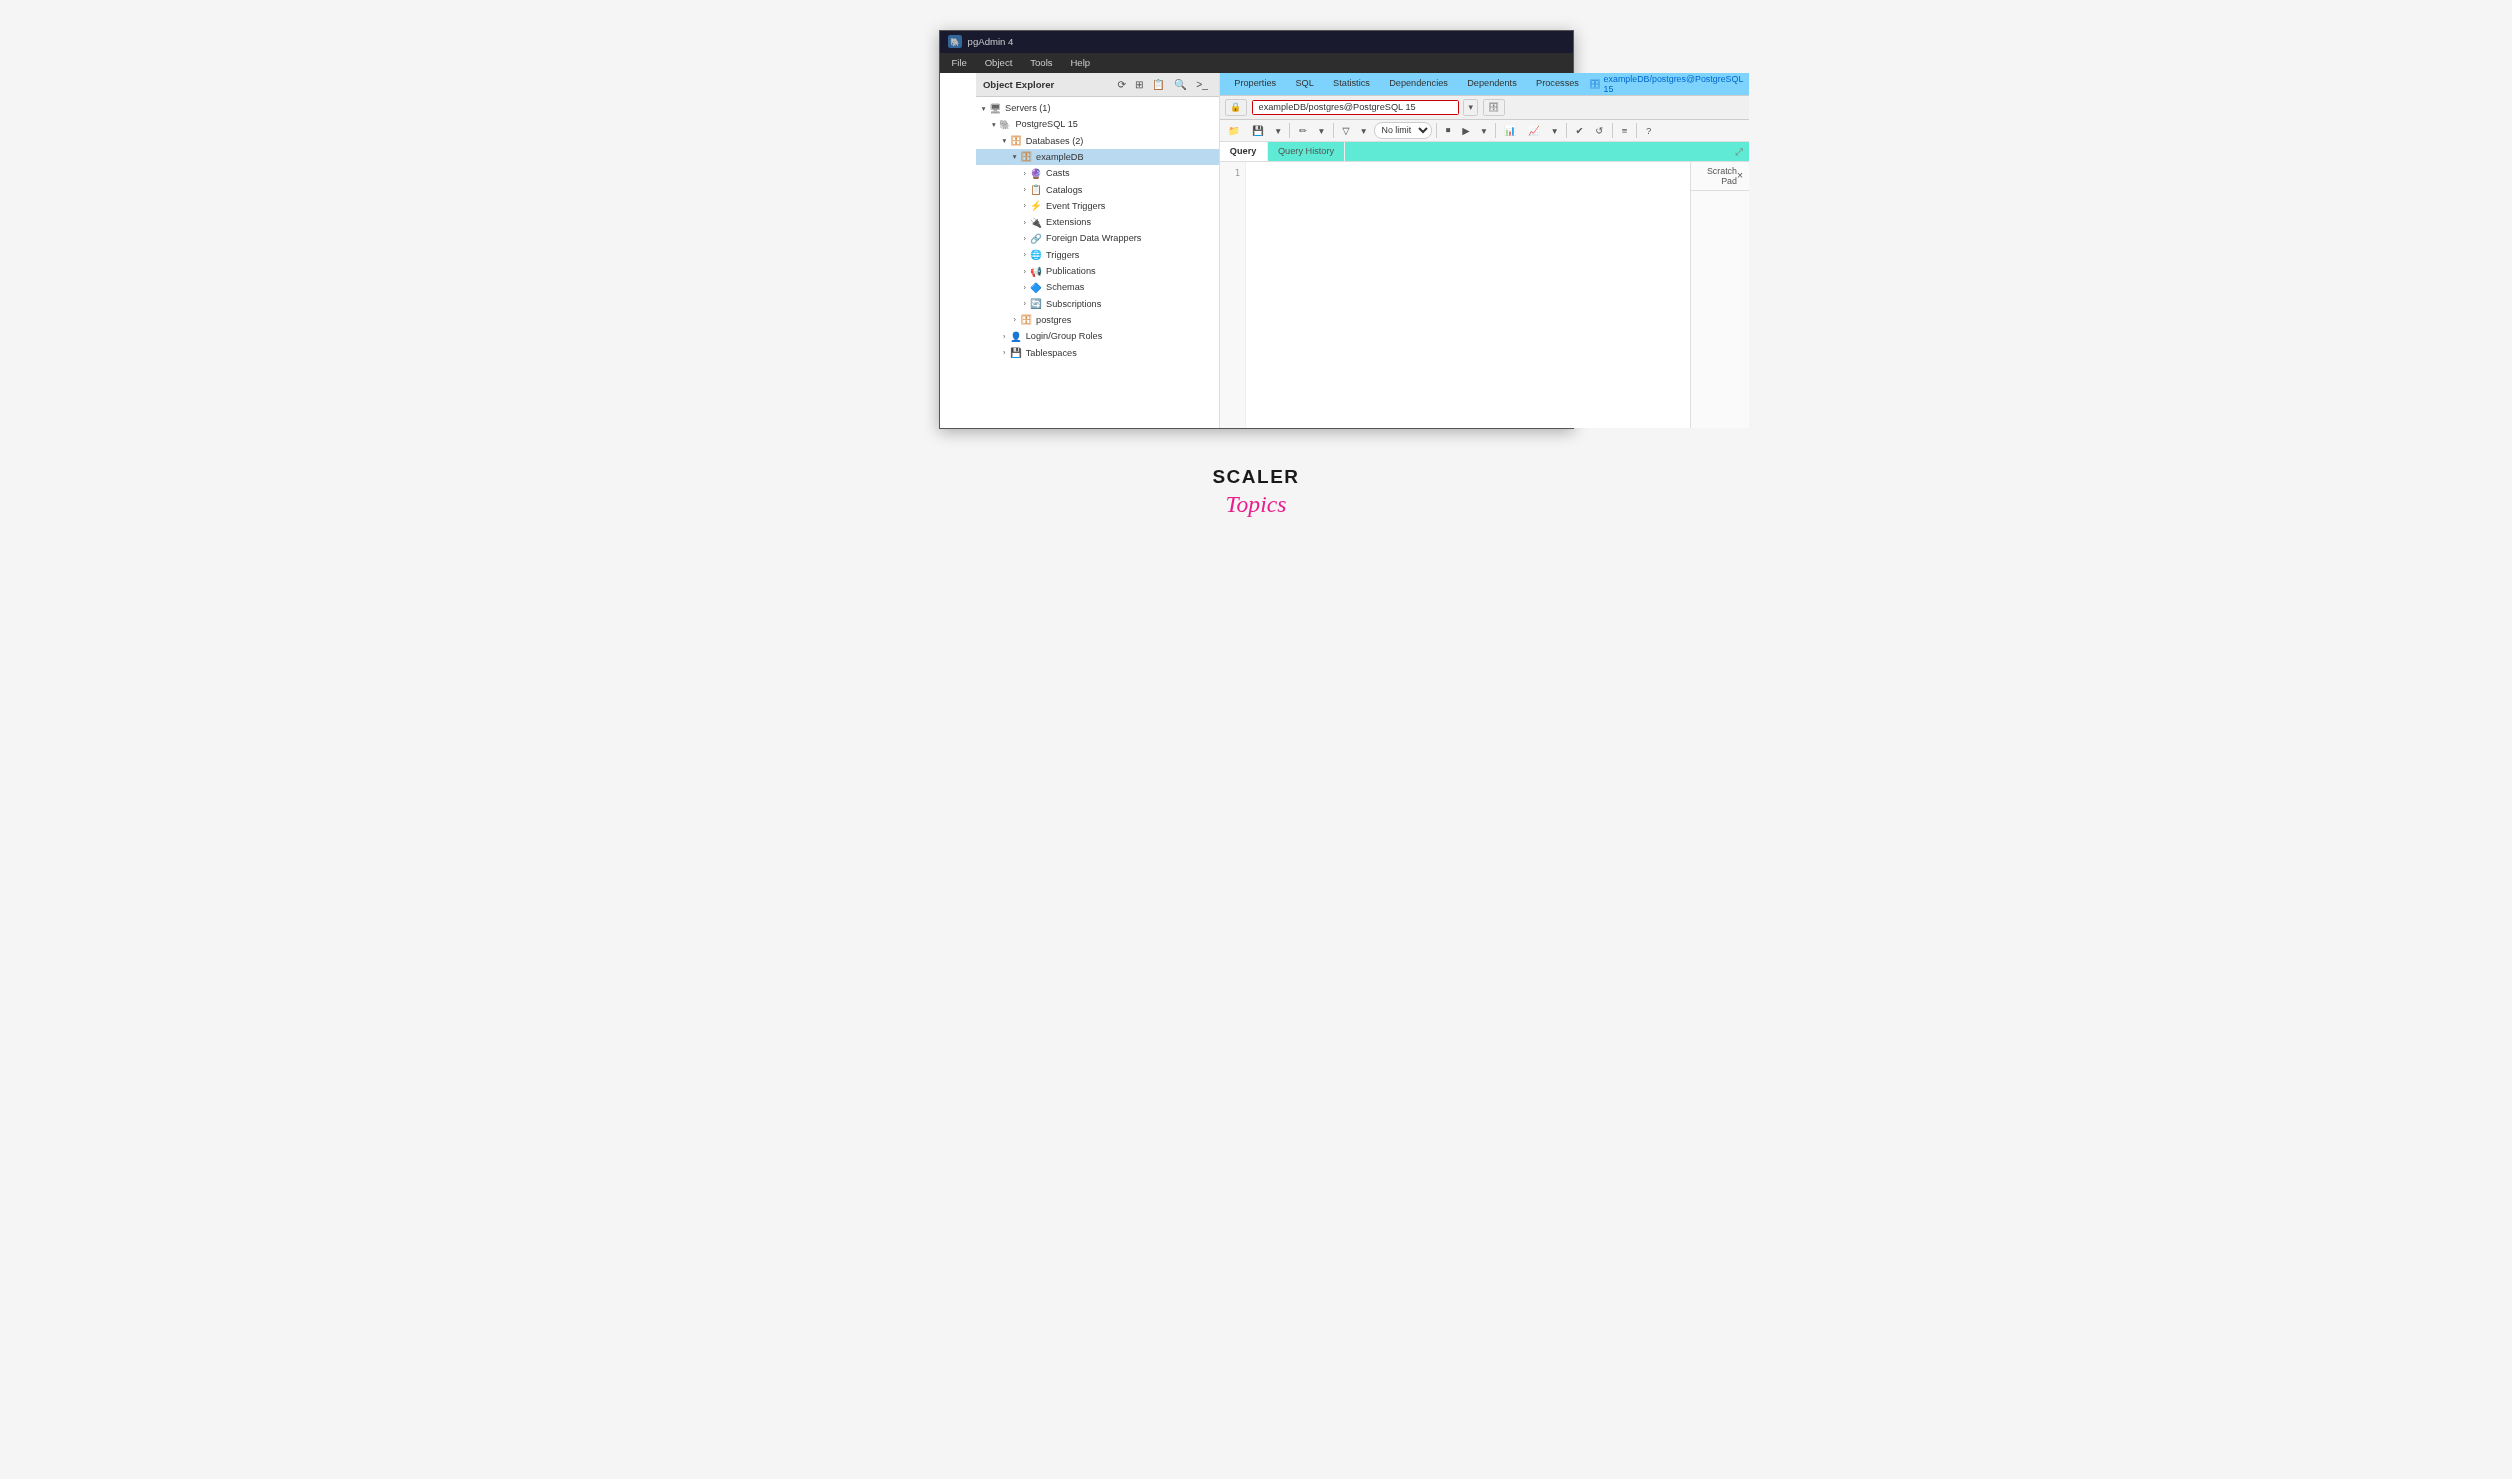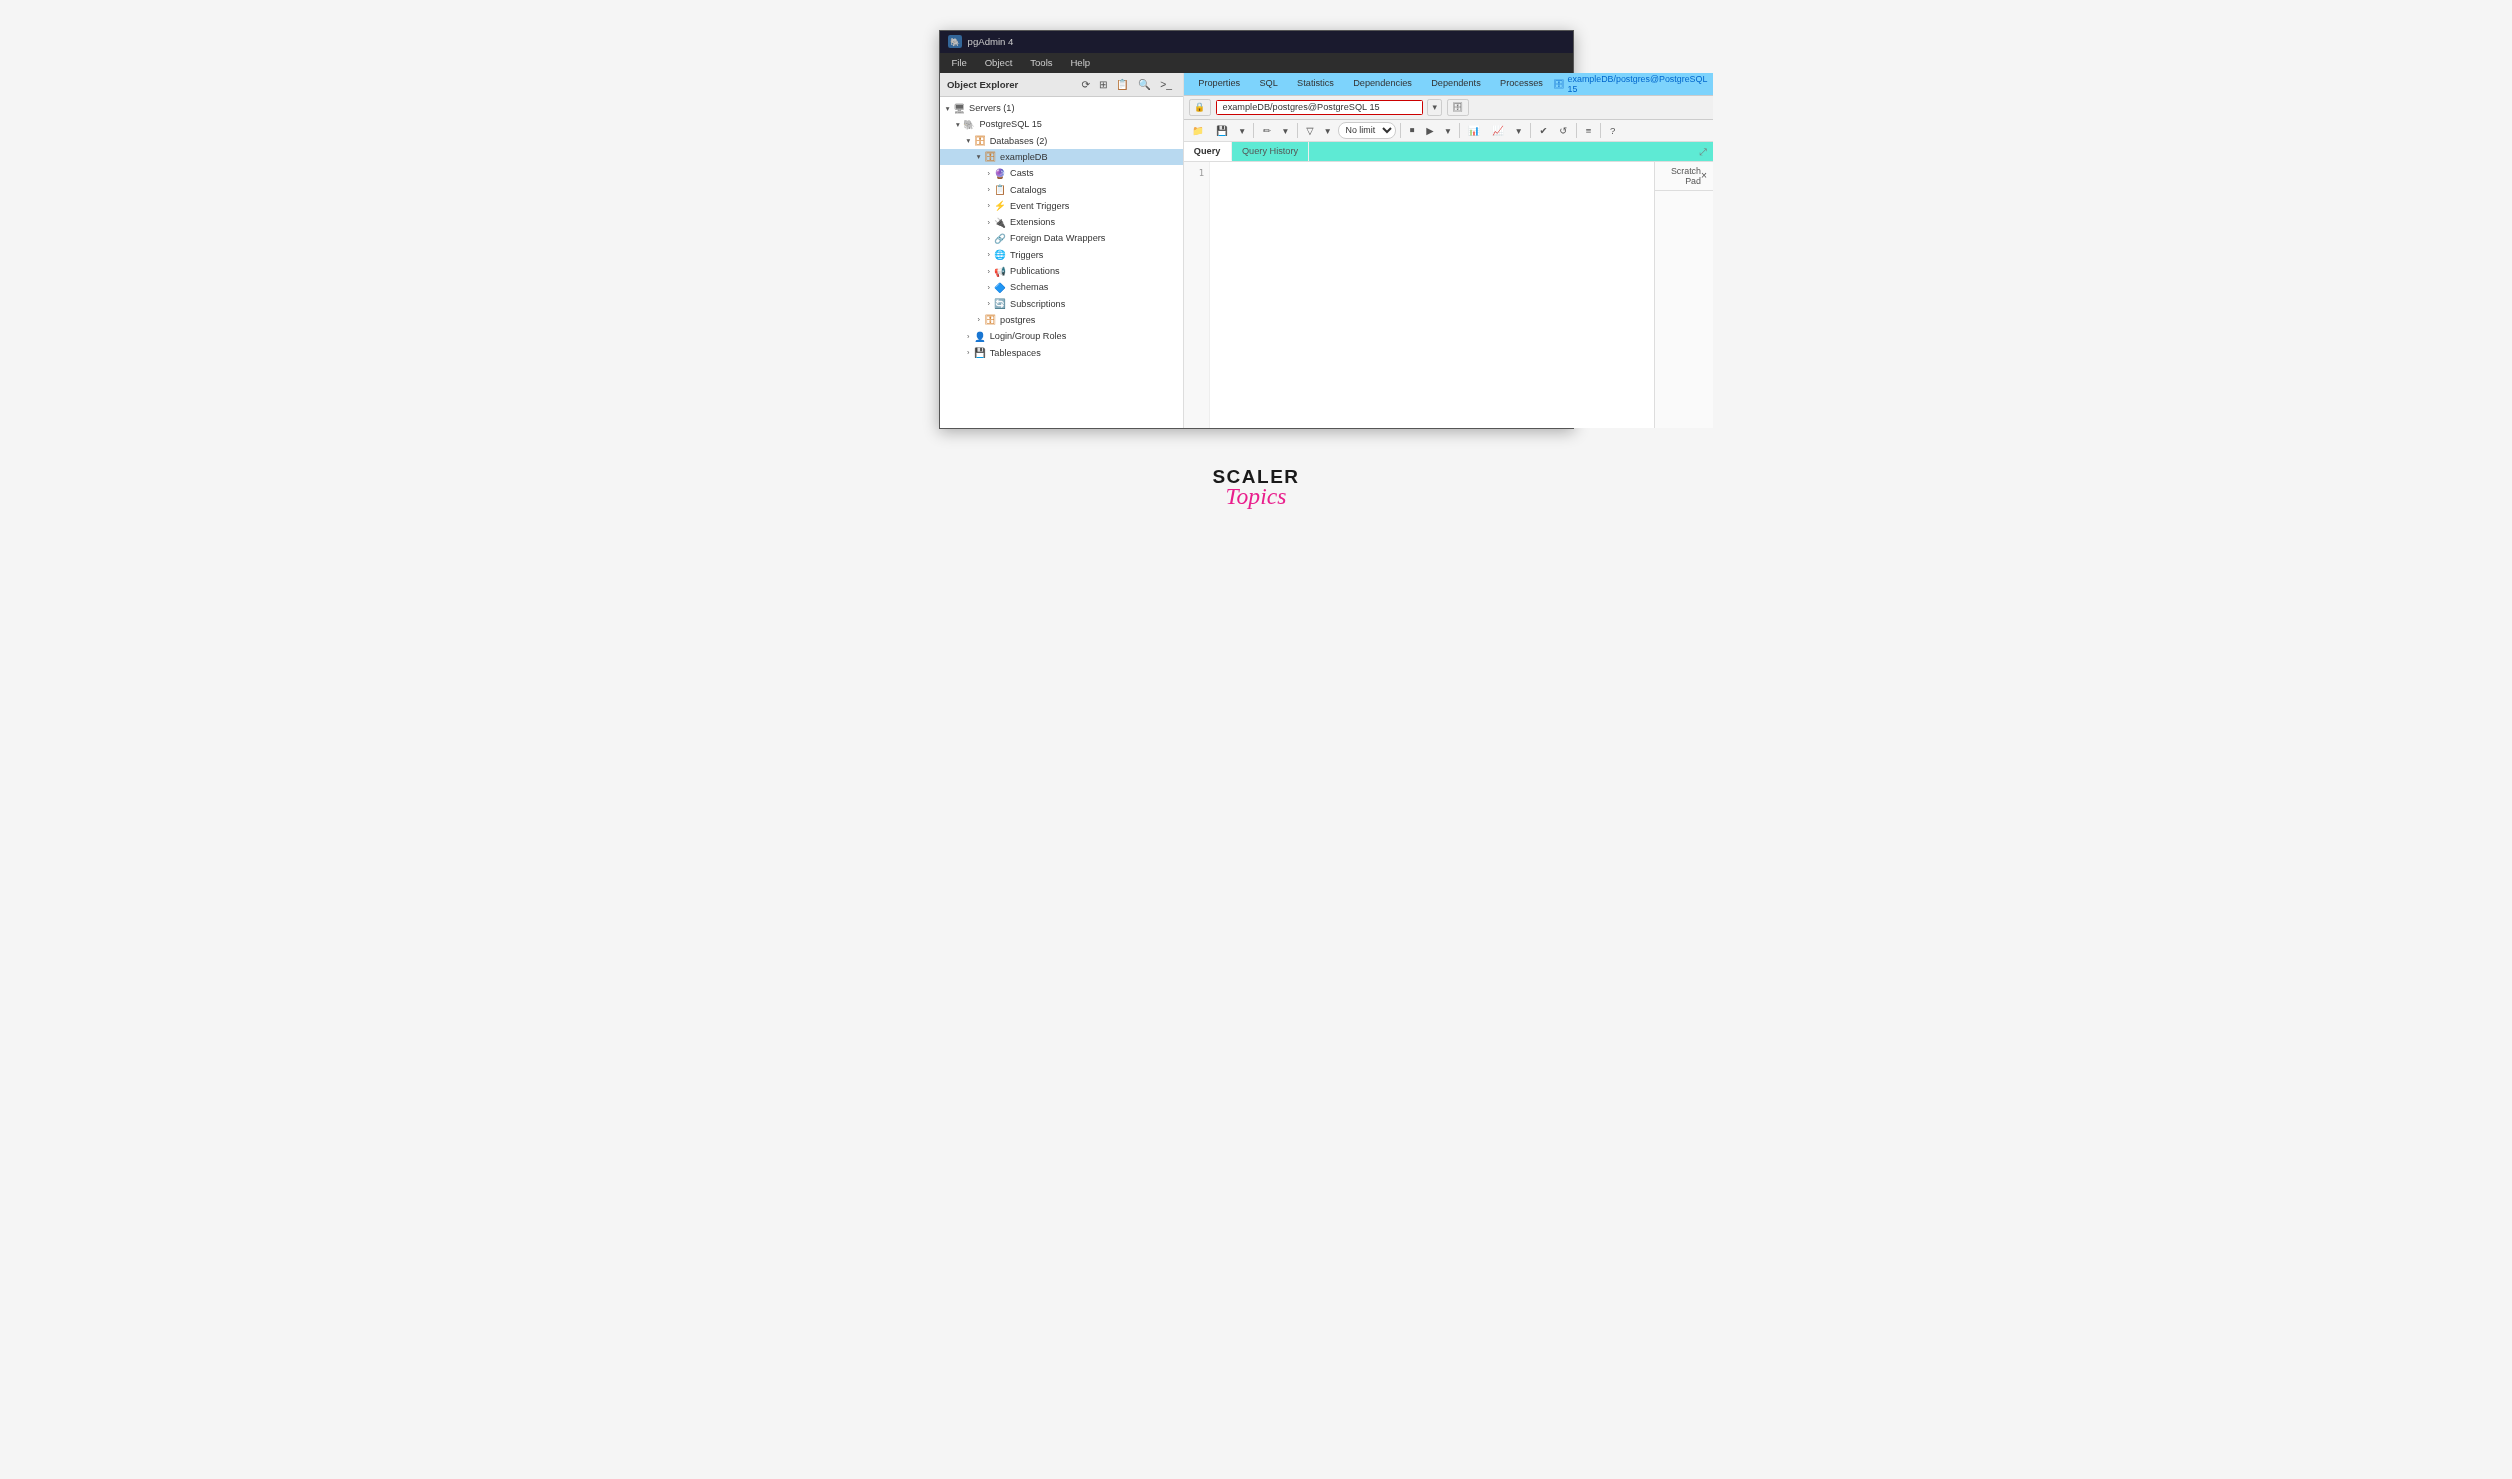--- a/index.html
+++ b/index.html
@@ -65,20 +65,21 @@
     }
 
     
     .object-explorer {
       width: 244px;
       border-right: 0.7px solid #ddd;
       display: flex;
       flex-direction: column;
       background: #fff;
       flex-shrink: 0;
+      margin-left: 36px;
     }
 
     .oe-header {
       background: #e8e8e8;
       border-bottom: 0.7px solid #ccc;
       padding: 3.7px 7.4px;
       display: flex;
       align-items: center;
       justify-content: space-between;
     }
@@ -325,21 +326,21 @@
       justify-content: space-between;
       align-items: center;
     }
 
     
     .branding {
       margin-top: 37px;
       display: flex;
       flex-direction: column;
       align-items: center;
-      gap: 0;
+      gap: 8px;
     }
     .scaler-text {
       font-size: 19px;
       font-weight: 800;
       color: #1a1a1a;
       letter-spacing: 1.5px;
     }
     .topics-text {
       font-size: 23.6px;
       font-weight: 400;

